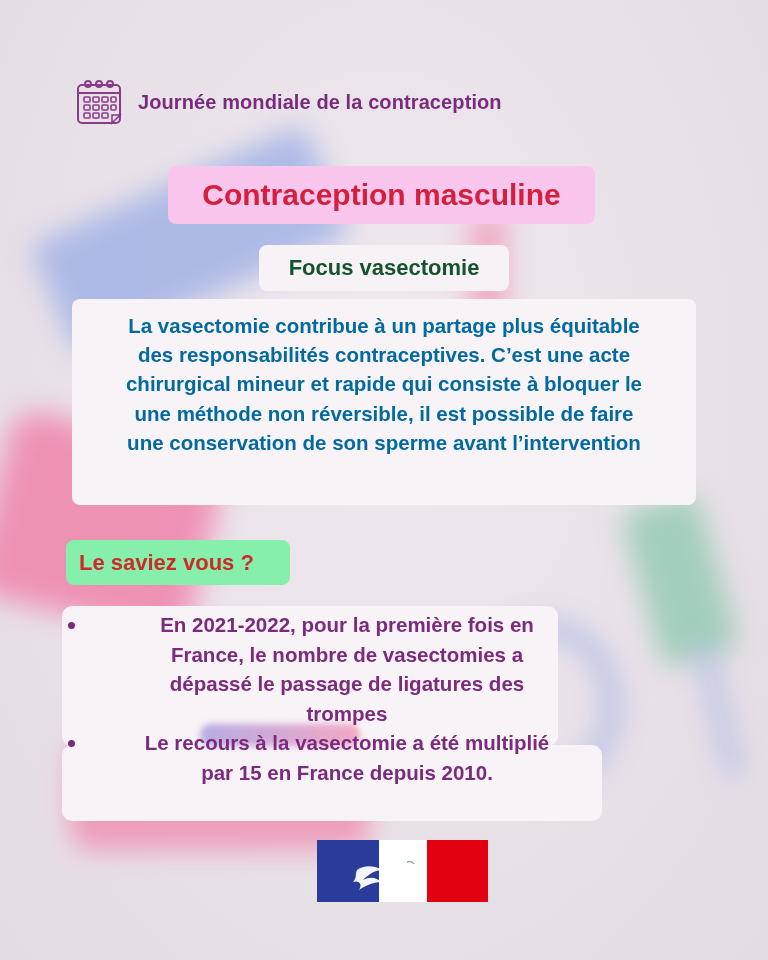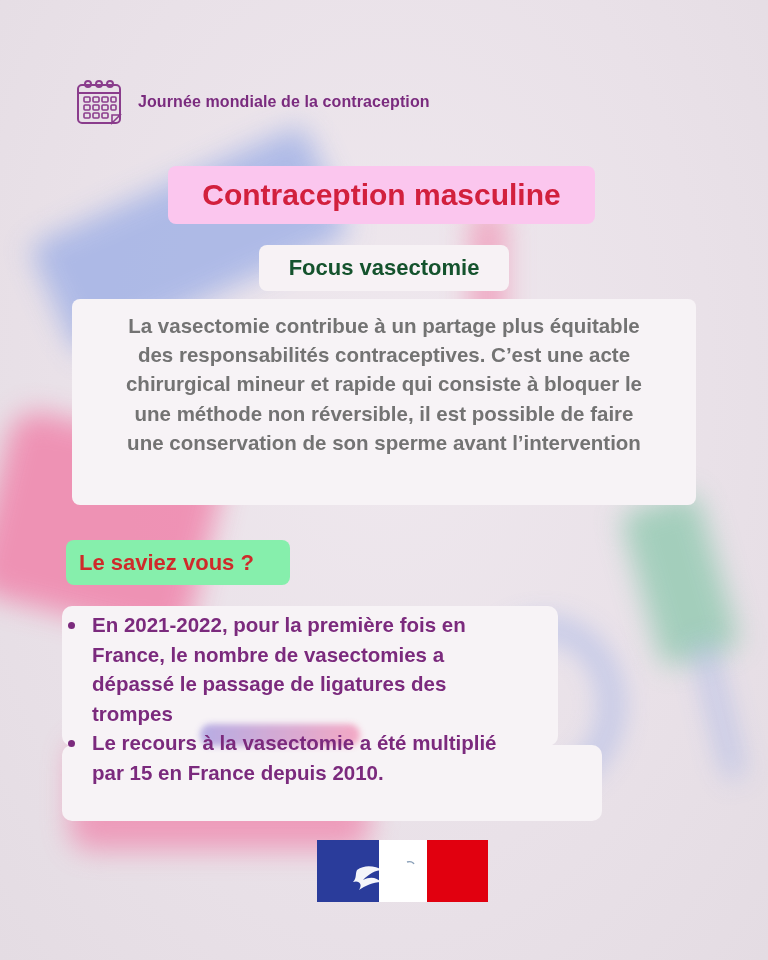--- a/index.html
+++ b/index.html
@@ -47,52 +47,52 @@
       left: 200px; top: 724px; width: 160px; height: 22px;
       background: linear-gradient(90deg, #b0a6e2, #f3a0bf); border-radius: 11px; opacity: .9; filter: blur(3px);
     }
 
     .header {
       position: absolute; left: 76px; top: 78px;
       display: flex; align-items: center; gap: 16px;
     }
     .header .cal-icon { width: 46px; height: 48px; }
     .header .title {
-      color: #7a2b7e; font-size: 16px; font-weight: bold;
+      color: #7a2b7e; font-size: 20px; font-weight: bold;
       font-family: "Liberation Sans", sans-serif; letter-spacing: 0.1px;
     }
 
     .pill {
       position: absolute; border-radius: 8px;
       font-family: "Liberation Sans", sans-serif; font-weight: bold;
     }
     .main-title {
       left: 168px; top: 166px; width: 427px; height: 58px;
       background: #fbc6ee; color: #d2203d; font-size: 30px;
       display: flex; align-items: center; justify-content: center;
     }
     .subtitle {
       left: 259px; top: 245px; width: 250px; height: 46px;
       background: #f7f2f5; color: #14532d; font-size: 22px;
       display: flex; align-items: center; justify-content: center;
     }
     .body-text {
       left: 72px; top: 299px; width: 624px; height: 206px;
-      background: #f7f3f6; color: #737373; font-size: 20.5px;
+      background: #f7f3f6; color: #0369a1; font-size: 20.5px;
       text-align: center; line-height: 29.2px; padding: 12px 6px 0 6px;
     }
     .saviez {
       left: 66px; top: 540px; width: 224px; height: 45px;
       background: #86efac; color: #cf2a2a; font-size: 22px;
       display: flex; align-items: center; padding-left: 13px;
     }
     .facts {
       position: absolute; left: 62px; top: 606px; width: 540px;
       color: #7b2a7d; font-family: "Liberation Sans", sans-serif; font-weight: bold;
-      font-size: 20.5px; line-height: 29.5px;
+      font-size: 20.5px; line-height: 29.5px; text-align: center;
     }
     .fact { position: relative; padding-left: 30px; }
     .fact .bullet-dot {
       position: absolute; left: 6px; top: 12px; width: 7px; height: 7px;
       background: #7b2a7d; border-radius: 50%;
     }
     .fact-box1 { position: absolute; left: 62px; top: 606px; width: 496px; height: 140px; background: #f7f3f6; border-radius: 10px; }
     .fact-box2 { position: absolute; left: 62px; top: 745px; width: 540px; height: 76px; background: #f7f3f6; border-radius: 10px; }
 
     .marianne {

